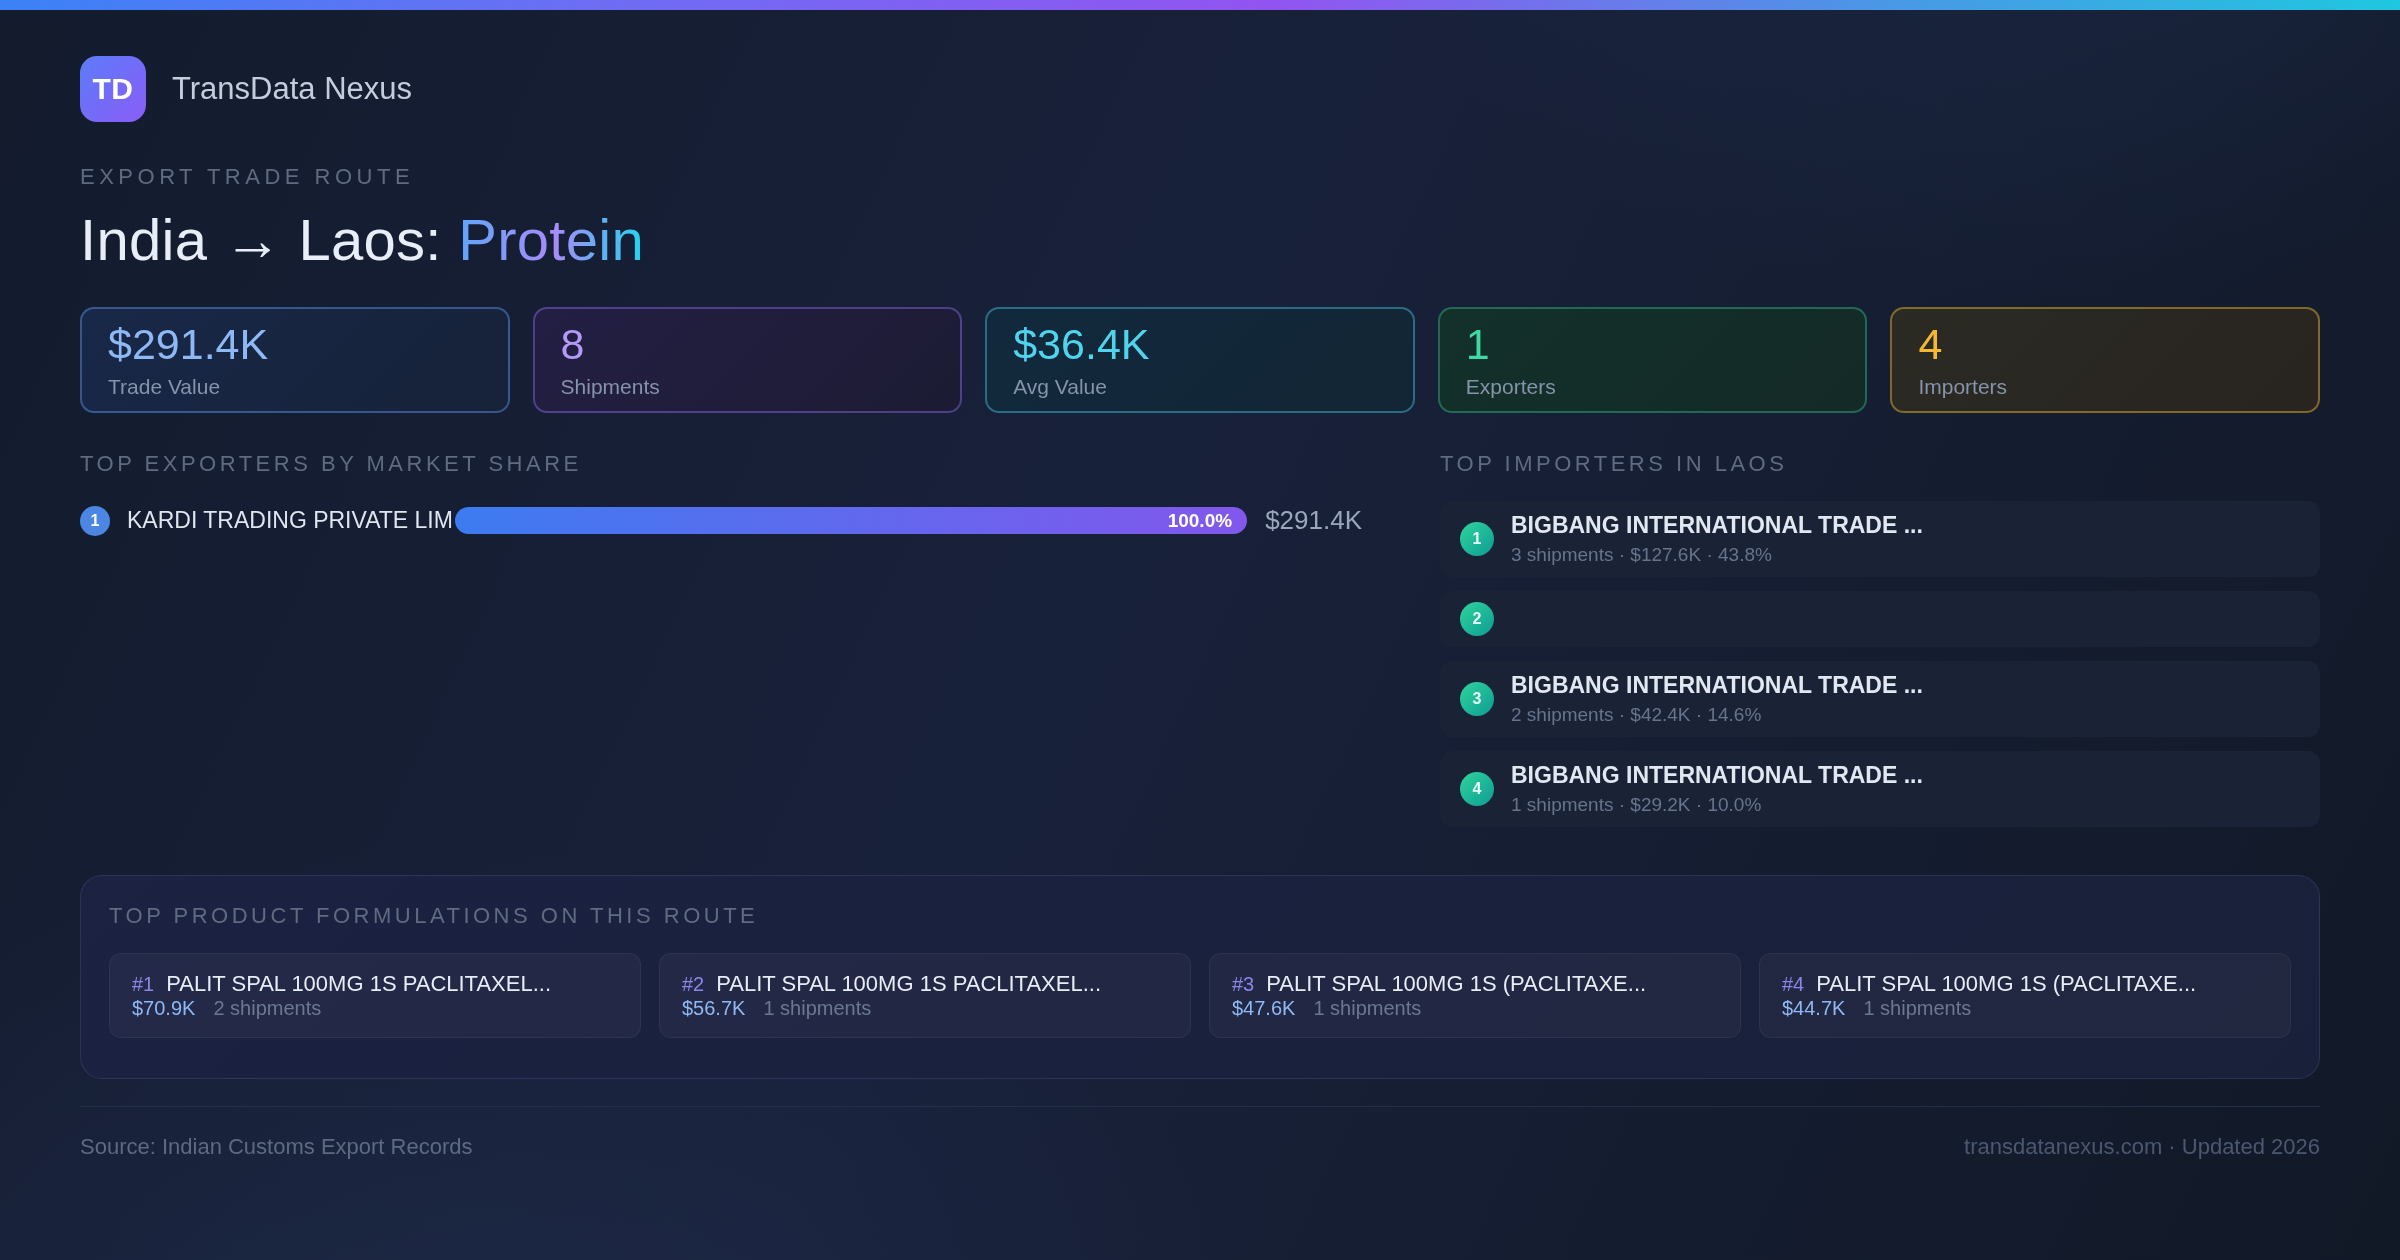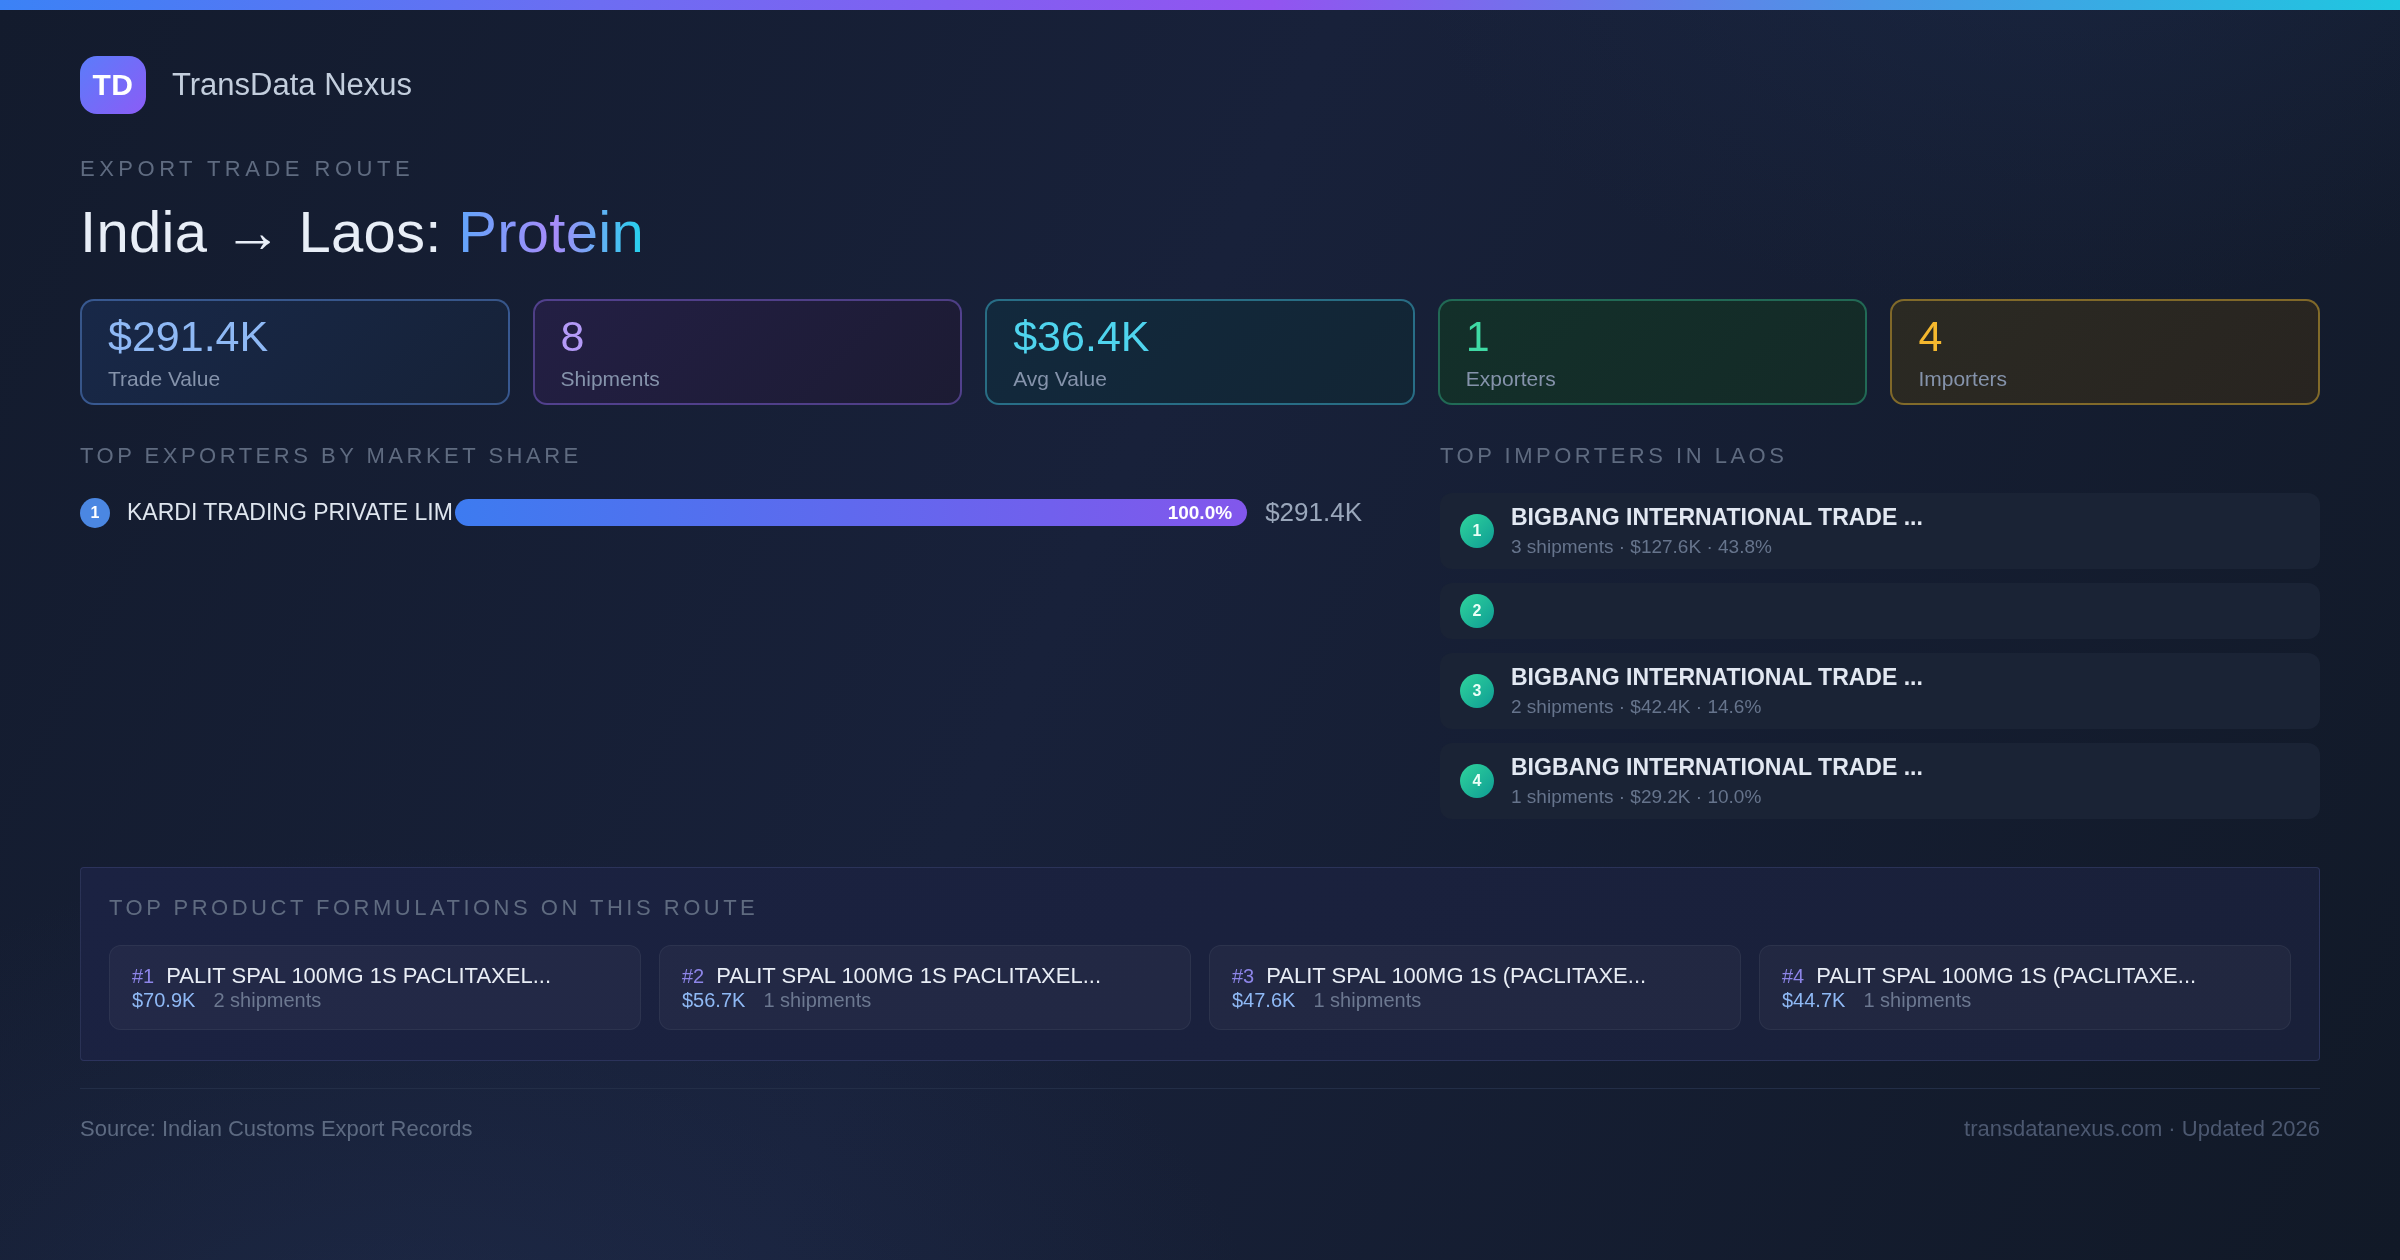--- a/index.html
+++ b/index.html
@@ -15,21 +15,21 @@
   .accent-bar {
     height:10px; width:100%;
     background:linear-gradient(90deg,#3b82f6 0%,#6d6df2 25%,#9254f0 53%,#4b96e6 78%,#1fc7e0 100%);
   }
   .container { padding:0 80px; }
 
   
   .header { display:flex; align-items:center; justify-content:space-between; margin-top:46px; }
   .brand { display:flex; align-items:center; gap:26px; }
   .logo {
-    width:66px; height:58px; border-radius:17px;
+    width:66px; height:66px; border-radius:17px;
     background:linear-gradient(135deg,#5b7cfa 0%,#8b5cf6 100%);
     display:flex; align-items:center; justify-content:center;
     color:#ffffff; font-size:30px; font-weight:700; letter-spacing:0.5px;
   }
   .app-name { font-size:31px; color:#c3cedd; font-weight:400; }
   .badges { display:flex; gap:28px; }
   .pill { border-radius:999px; padding:13px 32px; font-size:26px; }
   .pill.hs { border:2px solid #5c4d9e; color:#c9bdf2; background:rgba(139,92,246,0.07); }
   .pill.year { border:2px solid #2c6b80; color:#6ed3ea; background:rgba(34,211,238,0.06); }
 
@@ -87,21 +87,21 @@
   .rank-badge-teal {
     width:34px; height:34px; border-radius:50%; flex:none;
     background:linear-gradient(135deg,#2fd49c 0%,#0e9c94 100%);
     display:flex; align-items:center; justify-content:center;
     color:#eafff7; font-size:16px; font-weight:700;
   }
   .importer-name { font-size:23px; color:#e2e8f2; font-weight:600; white-space:nowrap; overflow:hidden; }
   .importer-meta { font-size:19px; color:#66748c; margin-top:5px; }
 
   
-  .products-panel { margin-top:48px; border-radius:4px; padding:27px 28px 30px;
+  .products-panel { margin-top:48px; border-radius:22px; padding:27px 28px 40px;
     background:linear-gradient(135deg,#1b2242,#192039);
     border:1px solid rgba(122,132,214,0.18); }
   .product-cards { display:flex; gap:18px; margin-top:24px; }
   .product-card { flex:1; background:rgba(255,255,255,0.035); border:1px solid rgba(255,255,255,0.05);
     border-radius:12px; padding:17px 22px; overflow:hidden; }
   .product-line1 { display:flex; align-items:baseline; gap:12px; white-space:nowrap; overflow:hidden; }
   .product-rank { font-size:20px; color:#8d85e8; flex:none; }
   .product-name { font-size:22px; color:#e8edf5; }
   .product-line2 { display:flex; align-items:flex-start; gap:18px; }
   .product-value { font-size:20px; color:#8fb9f5; }

